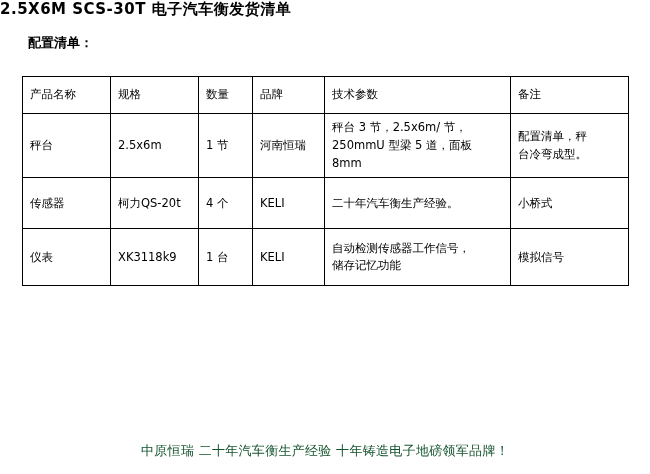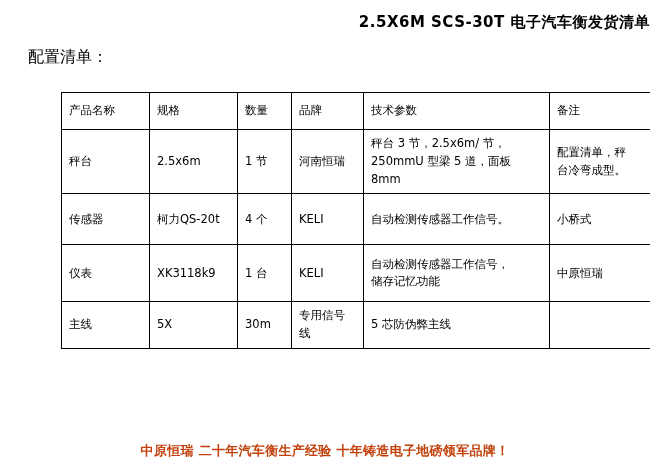--- a/index.html
+++ b/index.html
@@ -14,35 +14,33 @@
     color: #000000;
     overflow: hidden;
   }
   .page {
     position: relative;
     width: 650px;
     height: 474px;
     box-sizing: border-box;
   }
   .doc-title {
-    text-align: right;
+    text-align: left;
     font-size: 15px;
     font-weight: bold;
     letter-spacing: 0.5px;
-    padding-top: 13px;
     line-height: 1.2;
   }
   .subtitle {
-    font-size: 16px;
+    font-size: 13px;
     padding: 16px 8px 8px 28px;
-    font-weight: normal;
+    font-weight: bold;
   }
   .table-wrap {
     padding: 16px 22px 0 22px;
-    margin-left: 39px;
   }
   table.spec {
     width: 606px;
     border-collapse: collapse;
     table-layout: fixed;
     font-size: 11.5px;
   }
   table.spec th, table.spec td {
     border: 1px solid #000000;
     vertical-align: middle;
@@ -66,23 +64,23 @@
   .note-row td {
     height: 30px;
     padding: 6px 8px;
   }
   .footer {
     position: absolute;
     left: 0;
     right: 0;
     bottom: 14px;
     text-align: center;
-    color: #c2410c;
+    color: #14532d;
     font-size: 13px;
-    font-weight: bold;
+    font-weight: normal;
     letter-spacing: 0.3px;
   }
   .cell-lines span {
     display: block;
   }
 </style>
 </head>
 <body>
 
 <div class="page">
@@ -124,41 +122,33 @@
           <td class="cell-lines">
             <span>配置清单，秤</span>
             <span>台冷弯成型。</span>
           </td>
         </tr>
         <tr class="row-med">
           <td>传感器</td>
           <td>柯力QS-20t</td>
           <td>4 个</td>
           <td>KELI</td>
-          <td>自动检测传感器工作信号。</td>
+          <td>二十年汽车衡生产经验。</td>
           <td>小桥式</td>
         </tr>
         <tr class="row-tall">
           <td>仪表</td>
           <td>XK3118k9</td>
           <td>1 台</td>
           <td>KELI</td>
           <td class="cell-lines">
             <span>自动检测传感器工作信号，</span>
             <span>储存记忆功能</span>
           </td>
-          <td>中原恒瑞</td>
-        </tr>
-        <tr class="row-short">
-          <td>主线</td>
-          <td>5X</td>
-          <td>30m</td>
-          <td>专用信号线</td>
-          <td>5 芯防伪弊主线</td>
-          <td></td>
+          <td>模拟信号</td>
         </tr>
       </tbody>
     </table>
   </div>
 
   <div class="footer">中原恒瑞  二十年汽车衡生产经验  十年铸造电子地磅领军品牌！</div>
 
 </div>
 
 </body></html>

